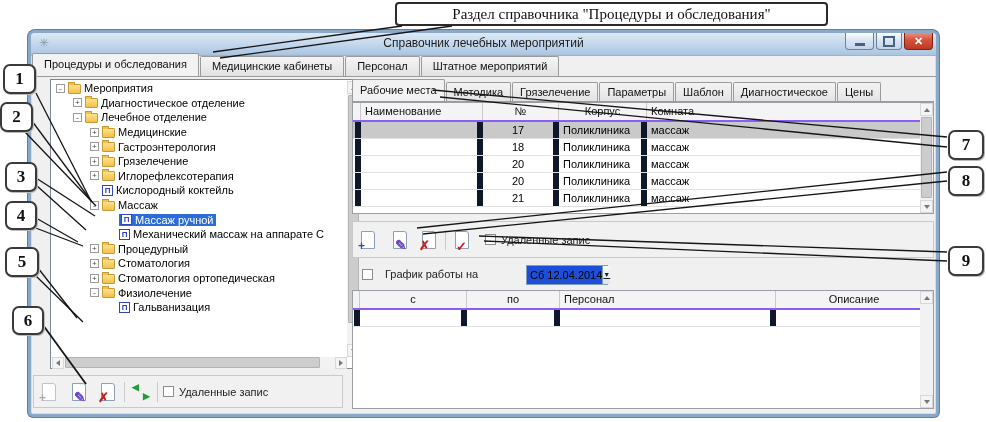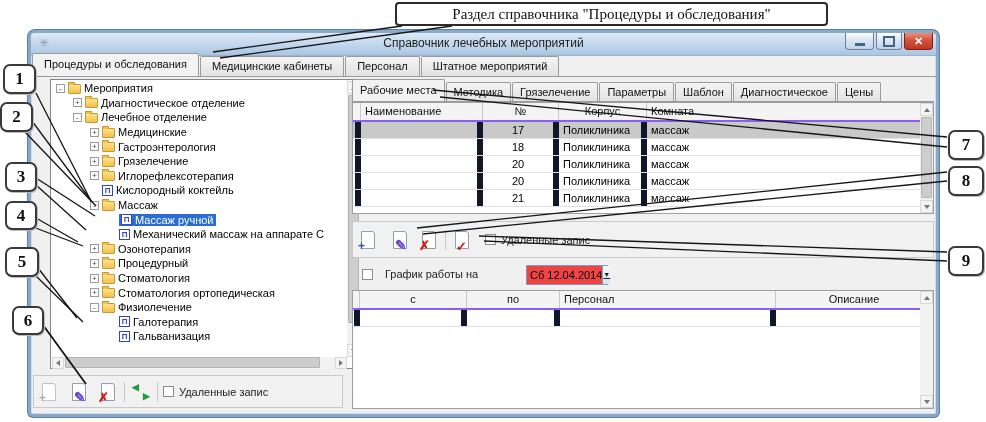--- a/index.html
+++ b/index.html
@@ -107,21 +107,21 @@
   .ghead .gc{border-right:1px solid #c9c9c9;box-sizing:border-box;font-size:11px;color:#111;
     height:17px;line-height:17px;padding:0 4px;overflow:hidden;white-space:nowrap}
   .grow{display:flex;border-bottom:1px solid #e0e0e0}
   .grow .gc{border-right:6px solid #0f172a;box-sizing:border-box;font-size:11px;color:#000;
     height:16px;line-height:16px;padding:0 4px;overflow:hidden;white-space:nowrap}
   .grow.sel{background:#c9c9c9}
   .ctr{text-align:center}
   .ind{padding:0 !important}
 
   #combo{position:absolute;left:174px;top:1px;width:82px;height:20px;display:flex;box-sizing:border-box;
-    border:1px solid #7f9db9;background:#ef4444}
+    border:1px solid #7f9db9;background:#1d4ed8}
   #combo .val{flex:1;font-size:11px;line-height:18px;padding-left:3px;white-space:nowrap}
   #combo .dd{width:15px;box-sizing:border-box;background:linear-gradient(#f5f8fb,#d8e4f0);
     border-left:1px solid #7f9db9;font-size:7px;text-align:center;line-height:17px;color:#222;
     text-decoration:underline}
 </style>
 </head>
 <body>
 
 <div id="page">
 
@@ -237,46 +237,36 @@
             </span>
           </div>
         <div class="trow lvl3">
             <span class="exp none"></span>
             <span class="picon"></span>
             <span>Механический массаж на аппарате С</span>
           </div>
         <div class="trow lvl2">
             <span class="exp plus"></span>
             <span class="fold"></span>
-            <span>Озонотерапия</span>
-          </div>
-        <div class="trow lvl2">
-            <span class="exp plus"></span>
-            <span class="fold"></span>
             <span>Процедурный</span>
           </div>
         <div class="trow lvl2">
             <span class="exp plus"></span>
             <span class="fold"></span>
             <span>Стоматология</span>
           </div>
         <div class="trow lvl2">
             <span class="exp plus"></span>
             <span class="fold"></span>
             <span>Стоматология ортопедическая</span>
           </div>
         <div class="trow lvl2">
             <span class="exp minus"></span>
             <span class="fold"></span>
             <span>Физиолечение</span>
-          </div>
-        <div class="trow lvl3">
-            <span class="exp none"></span>
-            <span class="picon"></span>
-            <span>Галотерапия</span>
           </div>
         <div class="trow lvl3">
             <span class="exp none"></span>
             <span class="picon"></span>
             <span>Гальванизация</span>
           </div>
       </div>
 
       <div class="sb" style="left:296px;top:1px;width:13px;height:276px">
         <span class="sbtn" style="left:0;top:0">

